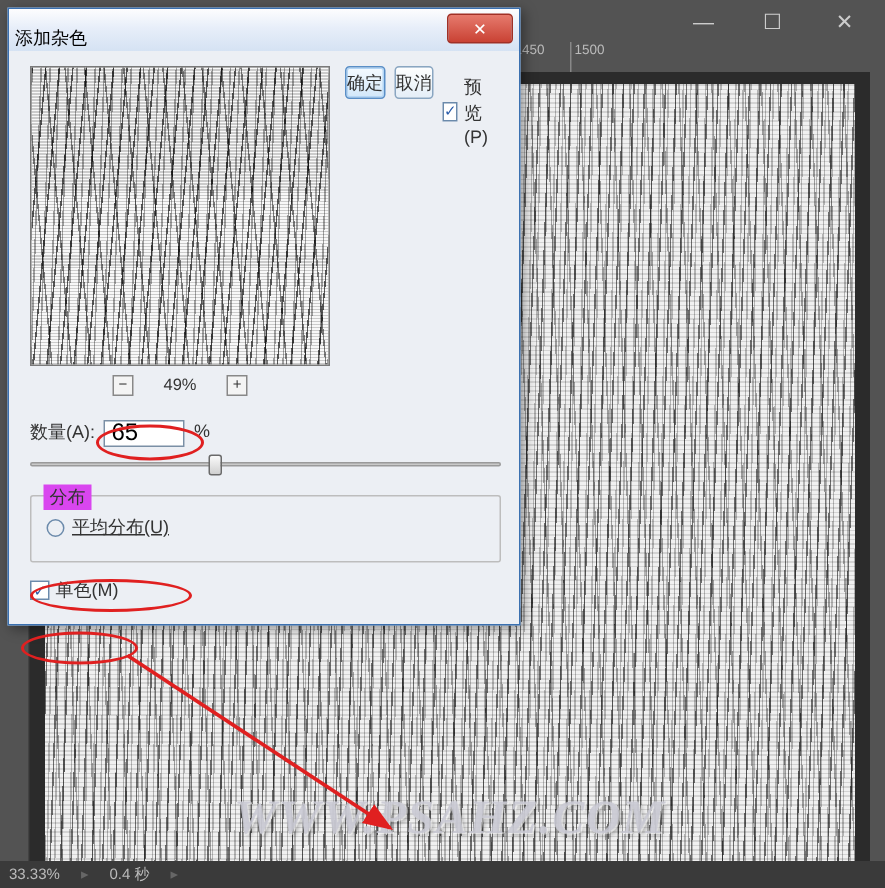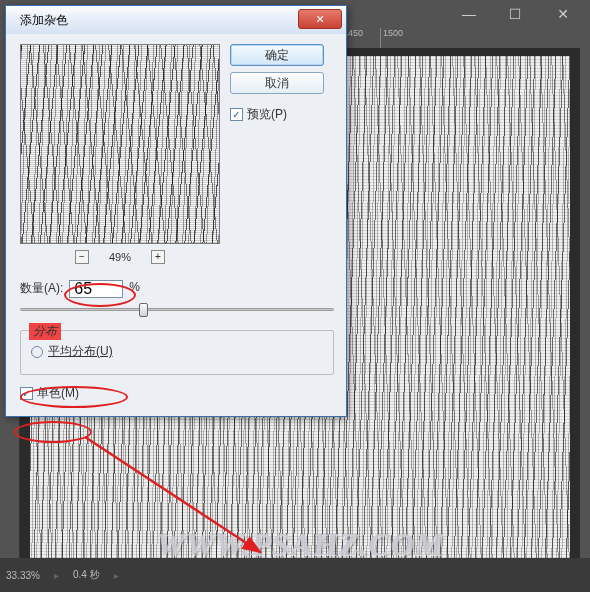--- a/index.html
+++ b/index.html
@@ -18,55 +18,55 @@
   background-image:
     repeating-linear-gradient(92deg, rgba(0,0,0,0.55) 0 1px, transparent 1px 7px),
     repeating-linear-gradient(88deg, rgba(0,0,0,0.35) 0 1px, transparent 1px 11px),
     repeating-linear-gradient(91deg, rgba(0,0,0,0.25) 0 1px, transparent 1px 5px),
     repeating-linear-gradient(0deg, rgba(0,0,0,0.12) 0 1px, transparent 1px 3px),
     radial-gradient(circle at 30% 40%, rgba(0,0,0,0.1) 0 1px, transparent 2px);
   position: relative;
 }
 .watermark { position: absolute; left: 0; right: 0; top: 470px; text-align: center; font-size: 32px; font-weight: 700; font-style: italic; color: rgba(200,200,210,0.85); text-shadow: 1px 1px 0 rgba(255,255,255,0.5), 2px 2px 3px rgba(0,0,0,0.25); letter-spacing: 1px; pointer-events: none; font-family: Georgia, serif; }
 
-.ps-status { position: absolute; left: 0; right: 0; bottom: 0; height: 34px; background: #3a3a3a; color: #bbb; font-size: 10px; display: flex; align-items: center; gap: 14px; padding: 0 6px; }
+.ps-status { position: absolute; left: 0; right: 0; bottom: 0; height: 18px; background: #3a3a3a; color: #bbb; font-size: 10px; display: flex; align-items: center; gap: 14px; padding: 0 6px; }
 .ps-status .sep { color: #666; }
 
 
 .dlg { position: absolute; left: 5px; top: 5px; width: 342px; background: #eceff4; border: 1px solid #3a70b0; box-shadow: 2px 2px 8px rgba(0,0,0,0.4); }
-.dlg-title { height: 28px; background: linear-gradient(#fdfdfe, #e7eef9 45%, #d5e2f3); display: flex; align-items: center; padding: 0 2px 0 14px; font-size: 12px; color: #000; position: relative; }
+.dlg-title { height: 28px; background: linear-gradient(#fdfdfe, #e7eef9 45%, #d5e2f3); display: flex; align-items: flex-end; padding: 0 2px 0 4px; font-size: 12px; color: #000; position: relative; }
 .dlg-close { position: absolute; right: 4px; top: 3px; width: 44px; height: 20px; background: linear-gradient(#e67a6d, #c94234); border: 1px solid #a03026; border-radius: 3px; color: #fff; display: flex; align-items: center; justify-content: center; font-size: 11px; }
 .dlg-body { padding: 10px 12px 14px 14px; position: relative; font-size: 12px; color: #333; }
 
 .preview-block { display: flex; gap: 10px; }
 .preview-frame { width: 200px; }
 .preview-img { width: 200px; height: 200px; border: 1px solid #7a7a7a; background: #f8f8f8;
   background-image:
     repeating-linear-gradient(95deg, rgba(0,0,0,0.65) 0 1px, transparent 1px 9px),
     repeating-linear-gradient(85deg, rgba(0,0,0,0.5) 0 1px, transparent 1px 13px),
     repeating-linear-gradient(92deg, rgba(0,0,0,0.35) 0 1px, transparent 1px 6px),
     repeating-linear-gradient(0deg, rgba(0,0,0,0.18) 0 1px, transparent 1px 2px);
 }
 .zoom-row { display: flex; align-items: center; justify-content: center; gap: 20px; margin-top: 6px; font-size: 11px; }
 .zoom-btn { width: 14px; height: 14px; border: 1px solid #888; background: #f4f4f4; display: flex; align-items: center; justify-content: center; font-size: 10px; line-height: 1; }
 
-.btn-col { display: flex; flex-direction: column; gap: 6px; align-items: flex-start; width: 98px; }
+.btn-col { display: flex; gap: 6px; align-items: flex-start; width: 98px; }
 .dlg-btn { width: 94px; height: 22px; border: 1px solid #8aa6c1; background: linear-gradient(#fdfefe, #e4eef7); border-radius: 3px; font-size: 12px; text-align: center; line-height: 20px; }
 .dlg-btn.primary { border-color: #5a8fc7; background: linear-gradient(#f4faff, #d2e7f9); box-shadow: 0 0 0 1px #b5d6f5 inset; }
 .chk-row { display: flex; align-items: center; gap: 4px; margin-top: 6px; font-size: 12px; }
 .chk { width: 13px; height: 13px; border: 1px solid #6b8aab; background: #fff; display: inline-flex; align-items: center; justify-content: center; font-size: 10px; color: #2a5caa; }
 
 .amount-row { margin-top: 16px; display: flex; gap: 6px; }
 .amount-input { width: 54px; height: 18px; border: 1px solid #7a8fa5; background: #fff; padding: 0 4px; font-size: 16px; }
 .slider { width: 100%; height: 18px; display: flex; align-items: center; margin-top: 2px; position: relative; }
 .slider-track { flex: 1; height: 3px; background: #c9c9c9; border: 1px solid #9a9a9a; border-radius: 2px; }
 .slider-thumb { position: absolute; left: 38%; top: 3px; width: 9px; height: 14px; background: linear-gradient(#fafafa,#d0d0d0); border: 1px solid #6a6a6a; border-radius: 2px; }
 
 .fieldset { border: 1px solid #bdbdbd; border-radius: 2px; margin-top: 12px; padding: 8px 10px 10px; position: relative; }
-.fieldset .legend { position: absolute; top: -8px; left: 8px; background: #ef4444; padding: 0 4px; font-size: 12px; font-style: italic; }
+.fieldset .legend { position: absolute; top: -8px; left: 8px; background: #d946ef; padding: 0 4px; font-size: 12px; }
 .radio-row { display: flex; align-items: center; gap: 5px; margin: 4px 0; font-size: 12px; text-decoration: underline; }
 .radio { width: 12px; height: 12px; border: 1px solid #6b8aab; border-radius: 50%; display: inline-flex; align-items: center; justify-content: center; }
 .radio.checked::after { content: ""; width: 6px; height: 6px; background: #3a6ea8; border-radius: 50%; }
 
 .mono-row { margin-top: 10px; display: flex; align-items: center; gap: 4px; font-size: 12px; }
 
 
 .ring { position: absolute; border: 2px solid #e02020; border-radius: 50%; pointer-events: none; }
 .ring1 { left: 64px; top: 283px; width: 72px; height: 24px; }
 .ring2 { left: 20px; top: 386px; width: 108px; height: 22px; }

